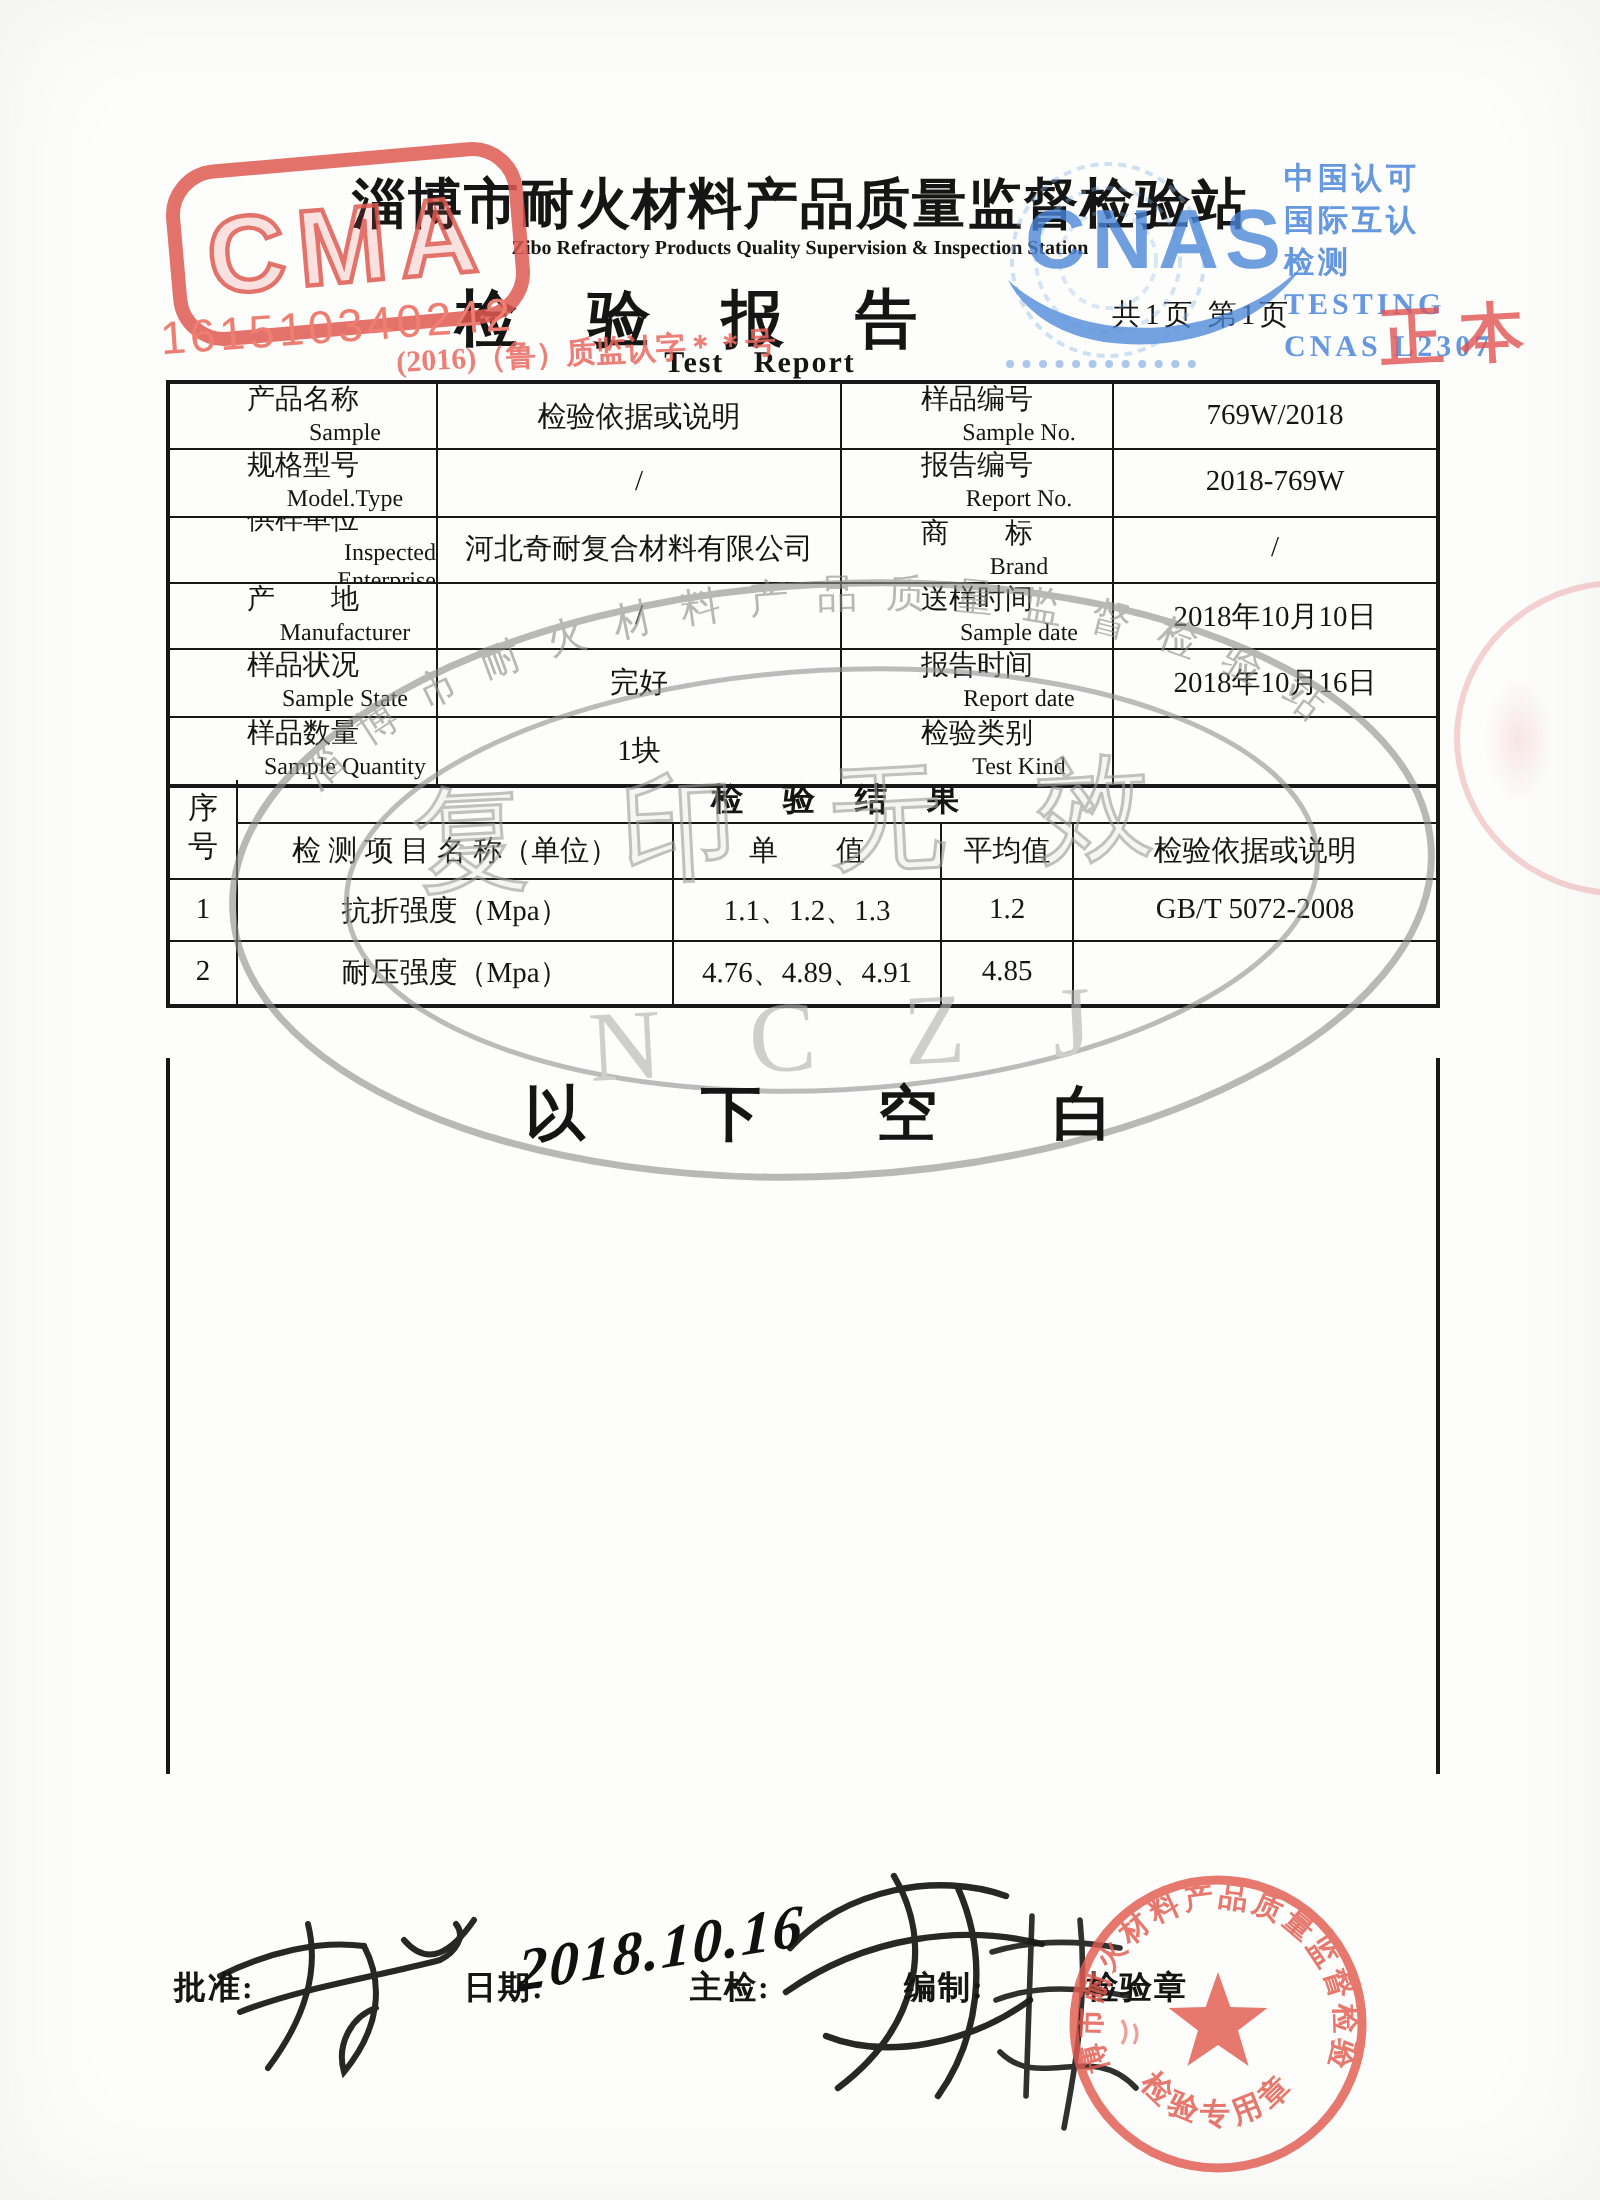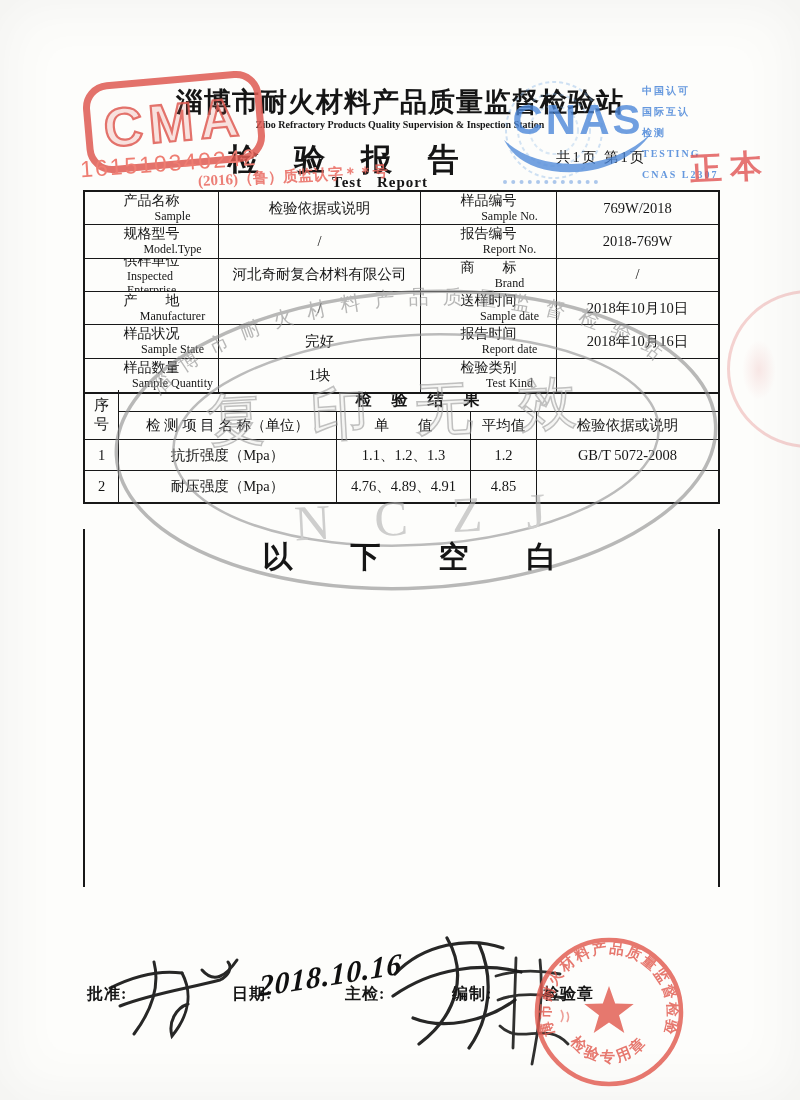--- a/index.html
+++ b/index.html
@@ -15,21 +15,21 @@
             font-size:31px;font-weight:bold;letter-spacing:14px;}
   .title-en{position:absolute;left:0;top:174px;width:760px;text-align:center;
             font-size:15px;font-weight:bold;letter-spacing:1px;word-spacing:10px;}
   .pages-note{position:absolute;left:556px;top:148px;font-size:14.5px;letter-spacing:2px;}
   
   .abs{position:absolute;}
   .cma-number{position:absolute;left:80px;top:150px;font-size:23px;color:#ee7d72;
               letter-spacing:2px;transform:rotate(-4deg);font-family:"Liberation Sans",sans-serif;}
   .cma-cert{position:absolute;left:198px;top:167px;font-size:15px;color:rgba(233,105,95,.85);
             transform:rotate(-3deg);font-weight:bold;}
-  .cnas-lines{position:absolute;left:642px;top:80px;font-size:10px;line-height:21px;
+  .cnas-lines{position:absolute;left:642px;top:80px;font-size:15px;line-height:21px;
               color:rgba(74,134,216,.85);font-weight:bold;letter-spacing:2px;}
   .original-mark{position:absolute;left:690px;top:146px;font-size:32px;font-weight:bold;
                  color:rgba(224,82,82,.8);letter-spacing:8px;transform:rotate(-3deg);}
   .blue-dots{position:absolute;left:503px;top:180px;width:95px;height:0;
              border-top:4px dotted rgba(74,134,216,.45);}
   .pink-arc{position:absolute;left:727px;top:290px;width:158px;height:152px;border-radius:50%;
             border:3px solid rgba(228,140,140,.38);}
   .pink-smudge{position:absolute;left:742px;top:340px;width:34px;height:60px;
                background:radial-gradient(rgba(226,130,130,.18),transparent 70%);}
   
@@ -37,21 +37,21 @@
   .info-tbl{top:190px;width:633px;grid-template-columns:134px 202px 136px 161px;
             grid-auto-rows:33.33px;border:2px solid #181818;}
   .res-tbl{top:390px;width:633px;grid-template-columns:34px 218px 134px 66px 181px;
            grid-template-rows:22px 28px 31px 31px;border:2px solid #181818;border-top:none;}
   .blank-box{position:absolute;left:83px;top:504px;width:633px;height:358px;
              border-left:2px solid #181818;border-right:2px solid #181818;margin-top:25px;}
   .conc-tbl{top:862px;width:633px;grid-template-columns:134px 499px;grid-auto-rows:50px;
             border:2px solid #181818;}
   .cell{border-right:1.5px solid #181818;border-bottom:1.5px solid #181818;
         display:flex;flex-direction:column;align-items:center;justify-content:center;
-        text-align:left;overflow:hidden;}
+        text-align:right;overflow:hidden;}
   .nr{border-right:none;} .nb{border-bottom:none;}
   .lz{font-size:14px;line-height:16px;}
   .le{font-size:12px;line-height:14px;margin-left:42px;}
   .val{font-size:14.5px;}
   .seq-head{white-space:pre-line;font-size:15px;line-height:19px;}
   .res-head{font-size:16px;font-weight:bold;letter-spacing:2px;}
   .res-sub{font-size:14.5px;}
   .blank-note{margin-top:8px;text-align:center;font-size:30px;font-weight:bold;
               letter-spacing:14px;padding-left:30px;position:relative;z-index:2;}
   

